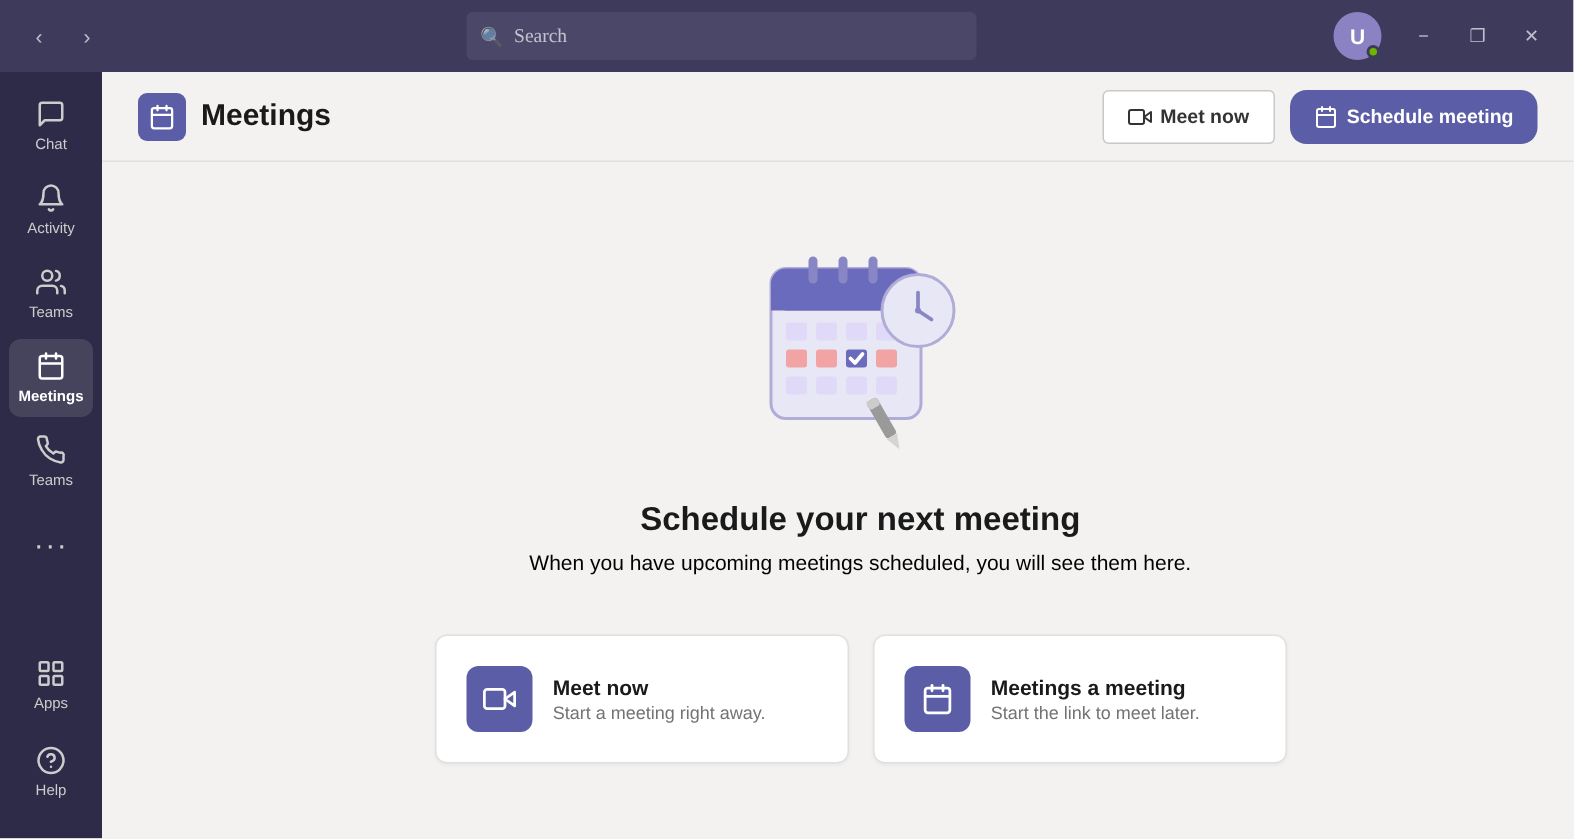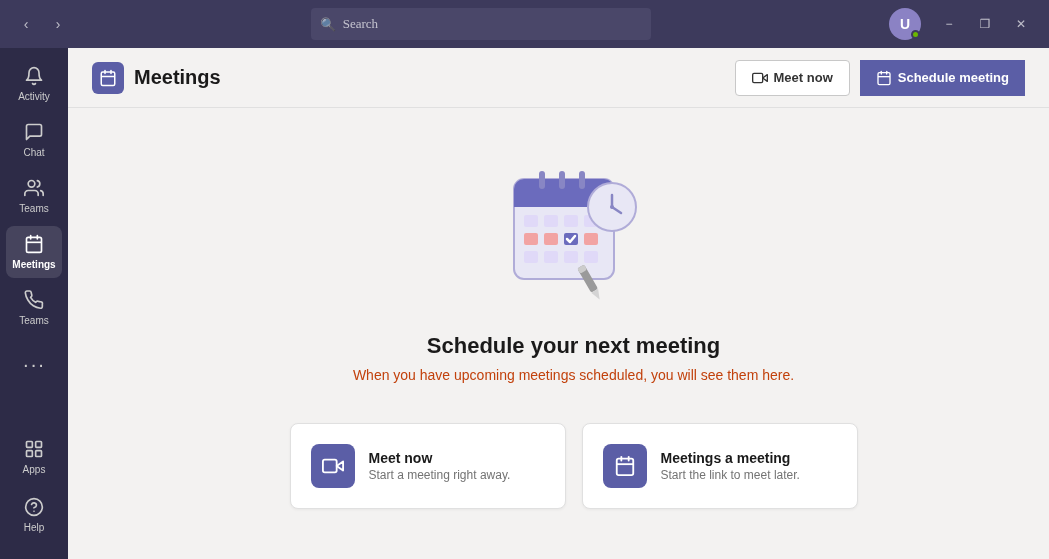--- a/index.html
+++ b/index.html
@@ -229,21 +229,21 @@
       gap: 6px;
       font-size: 13px;
       font-weight: 600;
       color: #333;
     }
     .btn-schedule {
       height: 36px;
       padding: 0 16px;
       background: #5b5ea6;
       border: none;
-      border-radius: 0;
+      border-radius: 11px;
       cursor: pointer;
       display: flex;
       align-items: center;
       gap: 6px;
       font-size: 13px;
       font-weight: 600;
       color: white;
     }
 
     
@@ -266,21 +266,21 @@
     }
 
     .empty-state-title {
       font-size: 22px;
       font-weight: 700;
       color: #1a1a1a;
       margin-bottom: 8px;
     }
     .empty-state-subtitle {
       font-size: 14px;
-      color: #c2410c;
+      color: #000000;
       margin-bottom: 40px;
     }
 
     .action-cards {
       display: flex;
       gap: 16px;
     }
     .action-card {
       width: 276px;
       background: white;
@@ -349,33 +349,33 @@
     </div>
   </div>
 </div>
 
 <div class="main-layout">
 
   <nav class="sidebar">
     <div class="sidebar-item">
       <span class="sidebar-item-icon">
         <svg width="20" height="20" viewBox="0 0 24 24" fill="none">
+          <path d="M21 15a2 2 0 0 1-2 2H7l-4 4V5a2 2 0 0 1 2-2h14a2 2 0 0 1 2 2z" stroke="#ccc" stroke-width="2" stroke-linecap="round" stroke-linejoin="round"></path>
+        </svg>
+      </span>
+      <span class="sidebar-item-label">Chat</span>
+    </div>
+    <div class="sidebar-item">
+      <span class="sidebar-item-icon">
+        <svg width="20" height="20" viewBox="0 0 24 24" fill="none">
           <path d="M18 8A6 6 0 0 0 6 8c0 7-3 9-3 9h18s-3-2-3-9" stroke="#ccc" stroke-width="2" stroke-linecap="round" stroke-linejoin="round"></path>
           <path d="M13.73 21a2 2 0 0 1-3.46 0" stroke="#ccc" stroke-width="2" stroke-linecap="round" stroke-linejoin="round"></path>
         </svg>
       </span>
       <span class="sidebar-item-label">Activity</span>
-    </div>
-    <div class="sidebar-item">
-      <span class="sidebar-item-icon">
-        <svg width="20" height="20" viewBox="0 0 24 24" fill="none">
-          <path d="M21 15a2 2 0 0 1-2 2H7l-4 4V5a2 2 0 0 1 2-2h14a2 2 0 0 1 2 2z" stroke="#ccc" stroke-width="2" stroke-linecap="round" stroke-linejoin="round"></path>
-        </svg>
-      </span>
-      <span class="sidebar-item-label">Chat</span>
     </div>
     <div class="sidebar-item">
       <span class="sidebar-item-icon">
         <svg width="20" height="20" viewBox="0 0 24 24" fill="none">
           <path d="M17 21v-2a4 4 0 0 0-4-4H5a4 4 0 0 0-4 4v2" stroke="#ccc" stroke-width="2" stroke-linecap="round" stroke-linejoin="round"></path>
           <circle cx="9" cy="7" r="4" stroke="#ccc" stroke-width="2"></circle>
           <path d="M23 21v-2a4 4 0 0 0-3-3.87" stroke="#ccc" stroke-width="2" stroke-linecap="round" stroke-linejoin="round"></path>
           <path d="M16 3.13a4 4 0 0 1 0 7.75" stroke="#ccc" stroke-width="2" stroke-linecap="round" stroke-linejoin="round"></path>
         </svg>
       </span>

